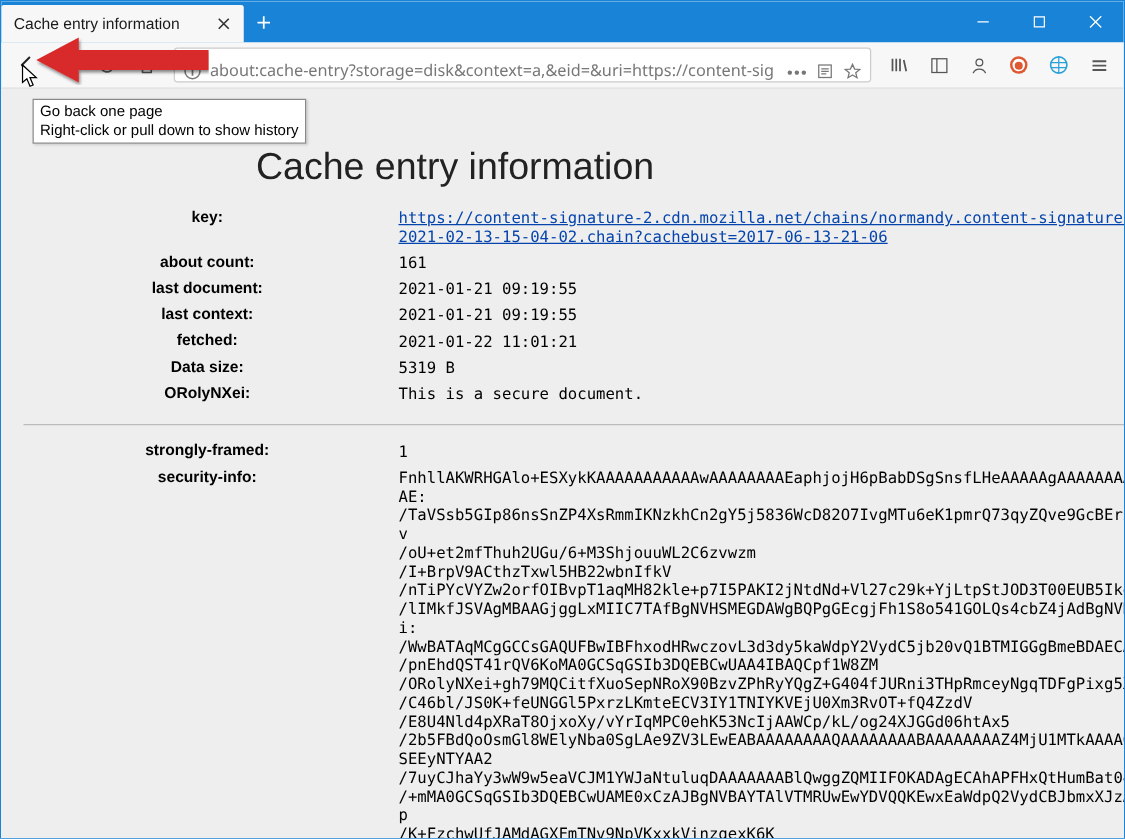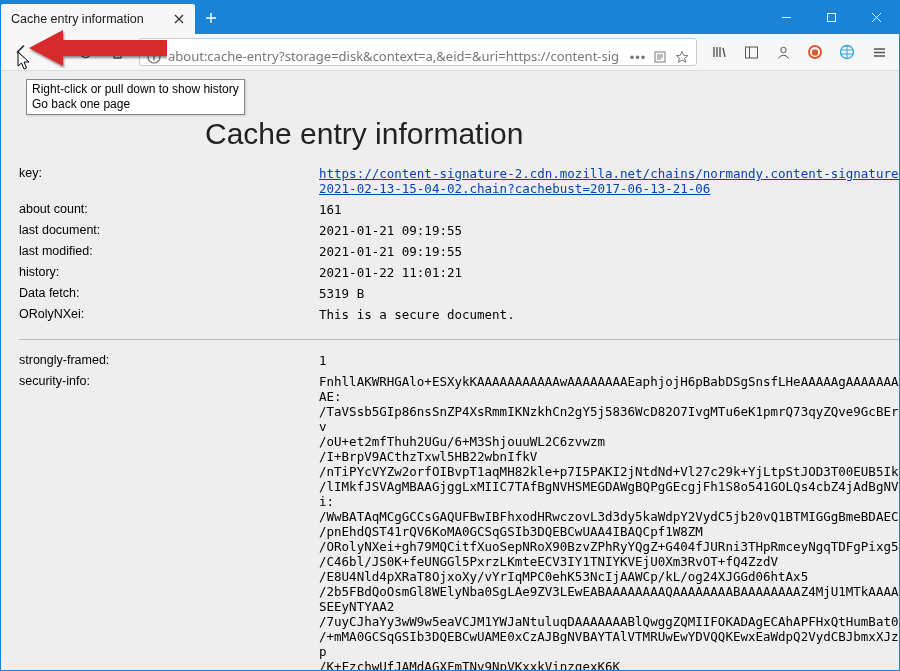--- a/index.html
+++ b/index.html
@@ -29,21 +29,21 @@
   .tooltip { position: absolute; left: 25px; top: 78px; background: #fff; border: 1px solid #888; padding: 2px 5px; font-size: 12px; line-height: 15px; z-index: 50; box-shadow: 1px 1px 2px rgba(0,0,0,0.15); }
 
   
   .arrow-wrap { position: absolute; left: 26px; top: 27px; z-index: 40; pointer-events: none; }
 
   
   .content-wrap { height: 599px; overflow: auto; background: #eee; }
   .content { padding: 28px 18px 18px 18px; }
   h1 { font-weight: 300; font-size: 30px; color: #222; margin: 18px 0 12px 186px; font-family: "Segoe UI Light","Segoe UI",sans-serif; }
   table.info { border-collapse: collapse; width: 100%; }
-  table.info td.label { text-align: left; font-weight: 400; font-size: 12.5px; padding: 3px 6px 3px 0; vertical-align: top; white-space: nowrap; width: 300px; }
+  table.info td.label { text-align: center; font-weight: 700; font-size: 12.5px; padding: 3px 6px 3px 0; vertical-align: top; white-space: nowrap; width: 300px; }
   table.info td.value { font-family: Consolas, Menlo, monospace; font-size: 12.5px; padding: 3px 0; vertical-align: top; word-break: break-all; }
   table.info td.value a { color: #0645ad; text-decoration: underline; }
   hr.divider { border: none; border-top: 1px solid #bbb; margin: 14px 0 10px 0; }
 
   
   .content-wrap::-webkit-scrollbar { width: 16px; height: 16px; }
   .content-wrap::-webkit-scrollbar-track { background: #f0f0f0; }
   .content-wrap::-webkit-scrollbar-thumb { background: #c6c6c6; }
 
   .cursor { position: absolute; left: 16px; top: 50px; z-index: 60; pointer-events: none; }
@@ -181,22 +181,22 @@
   </svg>
 </div>
 
 <div class="cursor">
   <svg width="16" height="20" viewBox="0 0 16 20">
       <path d="M1 1 L1 15 L4.5 12 L7 18 L9.5 17 L7 11 L12 11 Z" fill="#fff" stroke="#000" stroke-width="1"></path>
     </svg>
 </div>
 
 <div class="tooltip">
+  <div>Go back one page</div>
   <div>Right-click or pull down to show history</div>
-  <div>Go back one page</div>
 </div>
 
 <div class="content-wrap">
   <div class="content" style="min-width:1020px;">
     <h1>Cache entry information</h1>
 
     <table class="info">
       <tbody id="rows1">
           <tr>
             <td class="label">key:</td>
@@ -204,29 +204,29 @@
           </tr>
           <tr>
             <td class="label">about count:</td>
             <td class="value" style="white-space: normal;">161</td>
           </tr>
           <tr>
             <td class="label">last document:</td>
             <td class="value" style="white-space: normal;">2021-01-21 09:19:55</td>
           </tr>
           <tr>
-            <td class="label">last modified:</td>
+            <td class="label">last context:</td>
             <td class="value" style="white-space: normal;">2021-01-21 09:19:55</td>
           </tr>
           <tr>
-            <td class="label">history:</td>
+            <td class="label">fetched:</td>
             <td class="value" style="white-space: normal;">2021-01-22 11:01:21</td>
           </tr>
           <tr>
-            <td class="label">Data fetch:</td>
+            <td class="label">Data size:</td>
             <td class="value" style="white-space: normal;">5319 B</td>
           </tr>
           <tr>
             <td class="label">ORolyNXei:</td>
             <td class="value" style="white-space: normal;">This is a secure document.</td>
           </tr>
         </tbody>
     </table>
 
     <hr class="divider">

